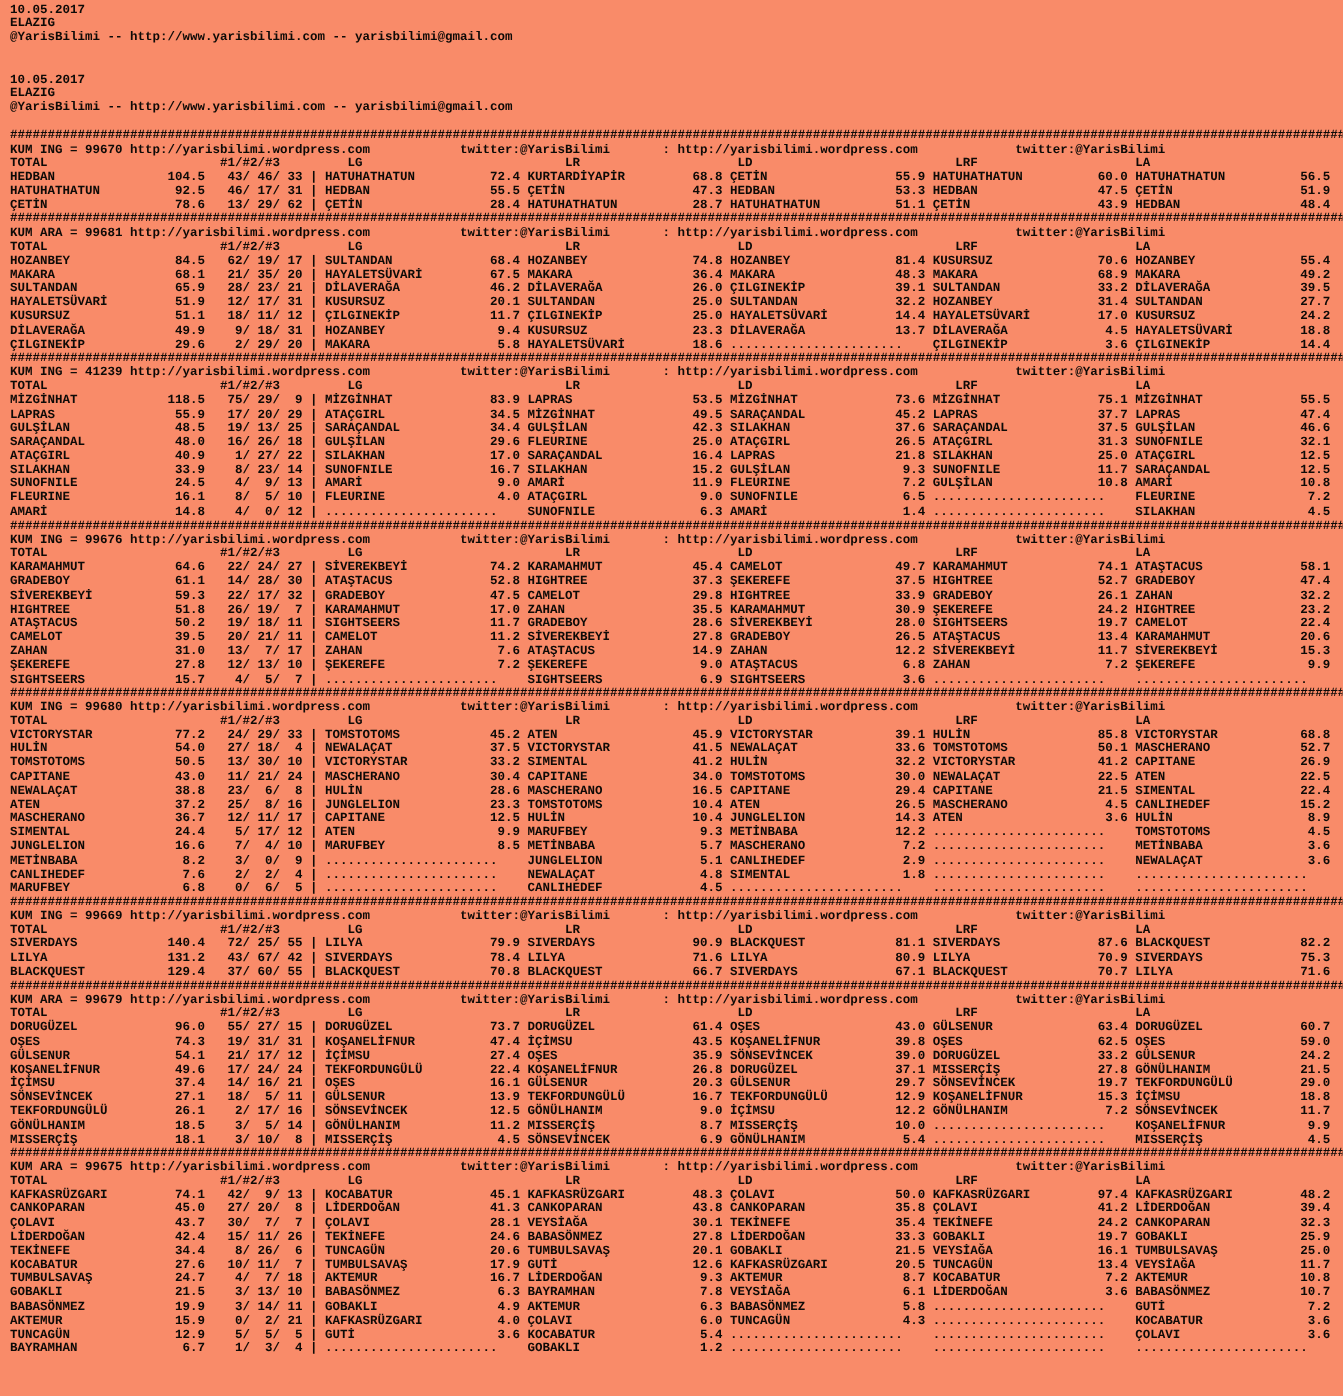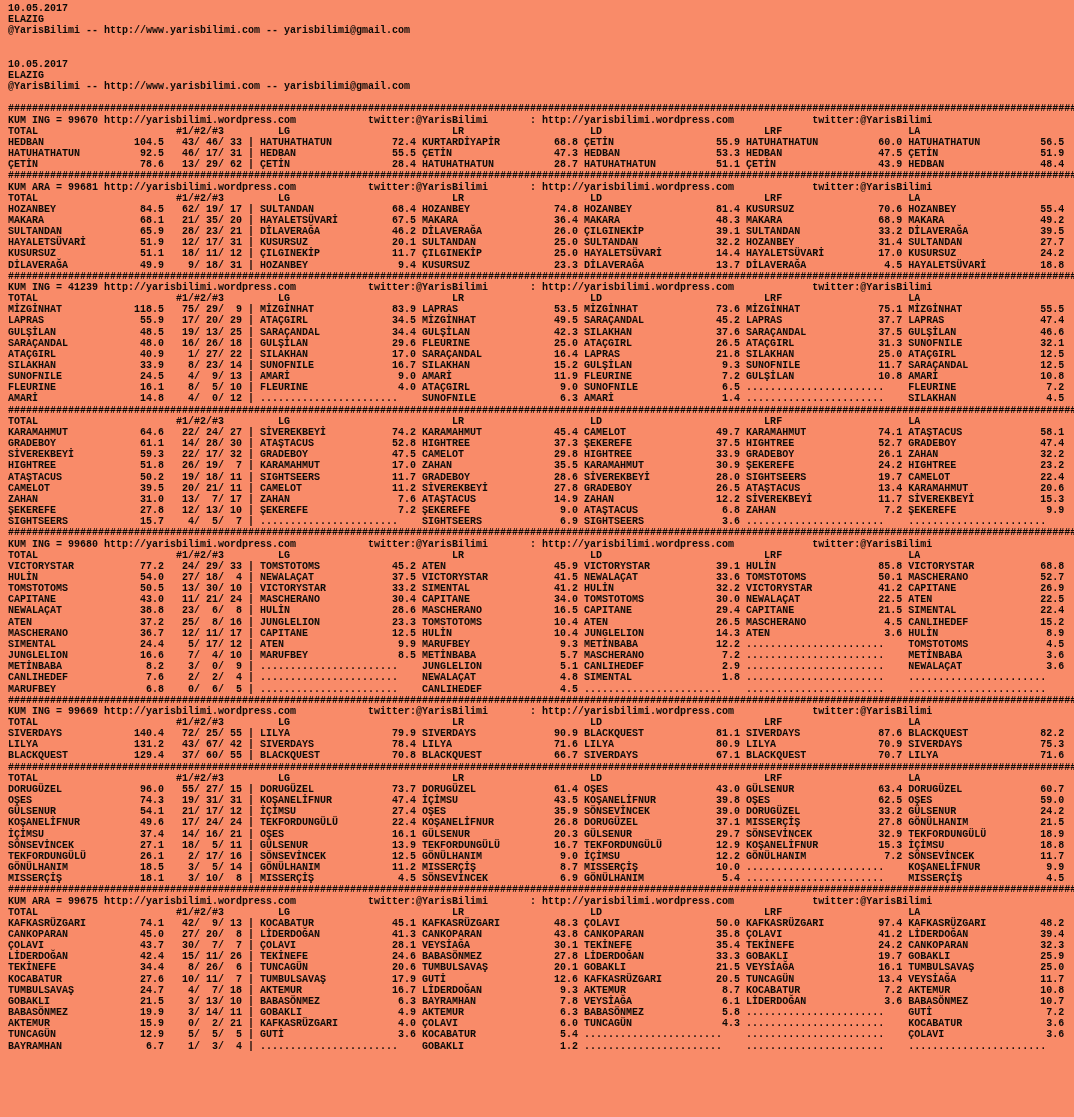--- a/index.html
+++ b/index.html
@@ -47,37 +47,39 @@
       <div>
         <div class="line">###################################################################################################################################################################################</div>
         <div class="line">KUM ARA = 99681 http://yarisbilimi.wordpress.com            twitter:@YarisBilimi       : http://yarisbilimi.wordpress.com             twitter:@YarisBilimi</div>
         <div class="line">TOTAL                       #1/#2/#3         LG                           LR                     LD                           LRF                     LA</div>
         <div class="line">HOZANBEY              84.5   62/ 19/ 17 | SULTANDAN             68.4 HOZANBEY              74.8 HOZANBEY              81.4 KUSURSUZ              70.6 HOZANBEY              55.4</div>
         <div class="line">MAKARA                68.1   21/ 35/ 20 | HAYALETSÜVARİ         67.5 MAKARA                36.4 MAKARA                48.3 MAKARA                68.9 MAKARA                49.2</div>
         <div class="line">SULTANDAN             65.9   28/ 23/ 21 | DİLAVERAĞA            46.2 DİLAVERAĞA            26.0 ÇILGINEKİP            39.1 SULTANDAN             33.2 DİLAVERAĞA            39.5</div>
         <div class="line">HAYALETSÜVARİ         51.9   12/ 17/ 31 | KUSURSUZ              20.1 SULTANDAN             25.0 SULTANDAN             32.2 HOZANBEY              31.4 SULTANDAN             27.7</div>
         <div class="line">KUSURSUZ              51.1   18/ 11/ 12 | ÇILGINEKİP            11.7 ÇILGINEKİP            25.0 HAYALETSÜVARİ         14.4 HAYALETSÜVARİ         17.0 KUSURSUZ              24.2</div>
         <div class="line">DİLAVERAĞA            49.9    9/ 18/ 31 | HOZANBEY               9.4 KUSURSUZ              23.3 DİLAVERAĞA            13.7 DİLAVERAĞA             4.5 HAYALETSÜVARİ         18.8</div>
+        <div class="line">ÇILGINEKİP            29.6    2/ 29/ 20 | MAKARA                 5.8 HAYALETSÜVARİ         18.6 .......................    ÇILGINEKİP             3.6 ÇILGINEKİP            14.4</div>
       </div>
       <div>
         <div class="line">###################################################################################################################################################################################</div>
         <div class="line">KUM ING = 41239 http://yarisbilimi.wordpress.com            twitter:@YarisBilimi       : http://yarisbilimi.wordpress.com             twitter:@YarisBilimi</div>
         <div class="line">TOTAL                       #1/#2/#3         LG                           LR                     LD                           LRF                     LA</div>
         <div class="line">MİZGİNHAT            118.5   75/ 29/  9 | MİZGİNHAT             83.9 LAPRAS                53.5 MİZGİNHAT             73.6 MİZGİNHAT             75.1 MİZGİNHAT             55.5</div>
         <div class="line">LAPRAS                55.9   17/ 20/ 29 | ATAÇGIRL              34.5 MİZGİNHAT             49.5 SARAÇANDAL            45.2 LAPRAS                37.7 LAPRAS                47.4</div>
         <div class="line">GULŞİLAN              48.5   19/ 13/ 25 | SARAÇANDAL            34.4 GULŞİLAN              42.3 SILAKHAN              37.6 SARAÇANDAL            37.5 GULŞİLAN              46.6</div>
         <div class="line">SARAÇANDAL            48.0   16/ 26/ 18 | GULŞİLAN              29.6 FLEURINE              25.0 ATAÇGIRL              26.5 ATAÇGIRL              31.3 SUNOFNILE             32.1</div>
         <div class="line">ATAÇGIRL              40.9    1/ 27/ 22 | SILAKHAN              17.0 SARAÇANDAL            16.4 LAPRAS                21.8 SILAKHAN              25.0 ATAÇGIRL              12.5</div>
         <div class="line">SILAKHAN              33.9    8/ 23/ 14 | SUNOFNILE             16.7 SILAKHAN              15.2 GULŞİLAN               9.3 SUNOFNILE             11.7 SARAÇANDAL            12.5</div>
         <div class="line">SUNOFNILE             24.5    4/  9/ 13 | AMARİ                  9.0 AMARİ                 11.9 FLEURINE               7.2 GULŞİLAN              10.8 AMARİ                 10.8</div>
         <div class="line">FLEURINE              16.1    8/  5/ 10 | FLEURINE               4.0 ATAÇGIRL               9.0 SUNOFNILE              6.5 .......................    FLEURINE               7.2</div>
         <div class="line">AMARİ                 14.8    4/  0/ 12 | .......................    SUNOFNILE              6.3 AMARİ                  1.4 .......................    SILAKHAN               4.5</div>
       </div>
       <div>
         <div class="line">###################################################################################################################################################################################</div>
+        <div class="line">KUM ING = 99676 http://yarisbilimi.wordpress.com            twitter:@YarisBilimi       : http://yarisbilimi.wordpress.com             twitter:@YarisBilimi</div>
         <div class="line">TOTAL                       #1/#2/#3         LG                           LR                     LD                           LRF                     LA</div>
         <div class="line">KARAMAHMUT            64.6   22/ 24/ 27 | SİVEREKBEYİ           74.2 KARAMAHMUT            45.4 CAMELOT               49.7 KARAMAHMUT            74.1 ATAŞTACUS             58.1</div>
         <div class="line">GRADEBOY              61.1   14/ 28/ 30 | ATAŞTACUS             52.8 HIGHTREE              37.3 ŞEKEREFE              37.5 HIGHTREE              52.7 GRADEBOY              47.4</div>
         <div class="line">SİVEREKBEYİ           59.3   22/ 17/ 32 | GRADEBOY              47.5 CAMELOT               29.8 HIGHTREE              33.9 GRADEBOY              26.1 ZAHAN                 32.2</div>
         <div class="line">HIGHTREE              51.8   26/ 19/  7 | KARAMAHMUT            17.0 ZAHAN                 35.5 KARAMAHMUT            30.9 ŞEKEREFE              24.2 HIGHTREE              23.2</div>
         <div class="line">ATAŞTACUS             50.2   19/ 18/ 11 | SIGHTSEERS            11.7 GRADEBOY              28.6 SİVEREKBEYİ           28.0 SIGHTSEERS            19.7 CAMELOT               22.4</div>
         <div class="line">CAMELOT               39.5   20/ 21/ 11 | CAMELOT               11.2 SİVEREKBEYİ           27.8 GRADEBOY              26.5 ATAŞTACUS             13.4 KARAMAHMUT            20.6</div>
         <div class="line">ZAHAN                 31.0   13/  7/ 17 | ZAHAN                  7.6 ATAŞTACUS             14.9 ZAHAN                 12.2 SİVEREKBEYİ           11.7 SİVEREKBEYİ           15.3</div>
         <div class="line">ŞEKEREFE              27.8   12/ 13/ 10 | ŞEKEREFE               7.2 ŞEKEREFE               9.0 ATAŞTACUS              6.8 ZAHAN                  7.2 ŞEKEREFE               9.9</div>
         <div class="line">SIGHTSEERS            15.7    4/  5/  7 | .......................    SIGHTSEERS             6.9 SIGHTSEERS             3.6 .......................    .......................   </div>
@@ -102,26 +104,27 @@
       <div>
         <div class="line">###################################################################################################################################################################################</div>
         <div class="line">KUM ING = 99669 http://yarisbilimi.wordpress.com            twitter:@YarisBilimi       : http://yarisbilimi.wordpress.com             twitter:@YarisBilimi</div>
         <div class="line">TOTAL                       #1/#2/#3         LG                           LR                     LD                           LRF                     LA</div>
         <div class="line">SIVERDAYS            140.4   72/ 25/ 55 | LILYA                 79.9 SIVERDAYS             90.9 BLACKQUEST            81.1 SIVERDAYS             87.6 BLACKQUEST            82.2</div>
         <div class="line">LILYA                131.2   43/ 67/ 42 | SIVERDAYS             78.4 LILYA                 71.6 LILYA                 80.9 LILYA                 70.9 SIVERDAYS             75.3</div>
         <div class="line">BLACKQUEST           129.4   37/ 60/ 55 | BLACKQUEST            70.8 BLACKQUEST            66.7 SIVERDAYS             67.1 BLACKQUEST            70.7 LILYA                 71.6</div>
       </div>
       <div>
         <div class="line">###################################################################################################################################################################################</div>
+        <div class="line">KUM ARA = 99679 http://yarisbilimi.wordpress.com            twitter:@YarisBilimi       : http://yarisbilimi.wordpress.com             twitter:@YarisBilimi</div>
         <div class="line">TOTAL                       #1/#2/#3         LG                           LR                     LD                           LRF                     LA</div>
         <div class="line">DORUGÜZEL             96.0   55/ 27/ 15 | DORUGÜZEL             73.7 DORUGÜZEL             61.4 OŞES                  43.0 GÜLSENUR              63.4 DORUGÜZEL             60.7</div>
         <div class="line">OŞES                  74.3   19/ 31/ 31 | KOŞANELİFNUR          47.4 İÇİMSU                43.5 KOŞANELİFNUR          39.8 OŞES                  62.5 OŞES                  59.0</div>
         <div class="line">GÜLSENUR              54.1   21/ 17/ 12 | İÇİMSU                27.4 OŞES                  35.9 SÖNSEVİNCEK           39.0 DORUGÜZEL             33.2 GÜLSENUR              24.2</div>
         <div class="line">KOŞANELİFNUR          49.6   17/ 24/ 24 | TEKFORDUNGÜLÜ         22.4 KOŞANELİFNUR          26.8 DORUGÜZEL             37.1 MISSERÇİŞ             27.8 GÖNÜLHANIM            21.5</div>
-        <div class="line">İÇİMSU                37.4   14/ 16/ 21 | OŞES                  16.1 GÜLSENUR              20.3 GÜLSENUR              29.7 SÖNSEVİNCEK           32.9 TEKFORDUNGÜLÜ         18.9</div>
+        <div class="line">İÇİMSU                37.4   14/ 16/ 21 | OŞES                  16.1 GÜLSENUR              20.3 GÜLSENUR              29.7 SÖNSEVİNCEK           19.7 TEKFORDUNGÜLÜ         29.0</div>
         <div class="line">SÖNSEVİNCEK           27.1   18/  5/ 11 | GÜLSENUR              13.9 TEKFORDUNGÜLÜ         16.7 TEKFORDUNGÜLÜ         12.9 KOŞANELİFNUR          15.3 İÇİMSU                18.8</div>
         <div class="line">TEKFORDUNGÜLÜ         26.1    2/ 17/ 16 | SÖNSEVİNCEK           12.5 GÖNÜLHANIM             9.0 İÇİMSU                12.2 GÖNÜLHANIM             7.2 SÖNSEVİNCEK           11.7</div>
         <div class="line">GÖNÜLHANIM            18.5    3/  5/ 14 | GÖNÜLHANIM            11.2 MISSERÇİŞ              8.7 MISSERÇİŞ             10.0 .......................    KOŞANELİFNUR           9.9</div>
         <div class="line">MISSERÇİŞ             18.1    3/ 10/  8 | MISSERÇİŞ              4.5 SÖNSEVİNCEK            6.9 GÖNÜLHANIM             5.4 .......................    MISSERÇİŞ              4.5</div>
       </div>
       <div>
         <div class="line">###################################################################################################################################################################################</div>
         <div class="line">KUM ARA = 99675 http://yarisbilimi.wordpress.com            twitter:@YarisBilimi       : http://yarisbilimi.wordpress.com             twitter:@YarisBilimi</div>
         <div class="line">TOTAL                       #1/#2/#3         LG                           LR                     LD                           LRF                     LA</div>
         <div class="line">KAFKASRÜZGARI         74.1   42/  9/ 13 | KOCABATUR             45.1 KAFKASRÜZGARI         48.3 ÇOLAVI                50.0 KAFKASRÜZGARI         97.4 KAFKASRÜZGARI         48.2</div>

